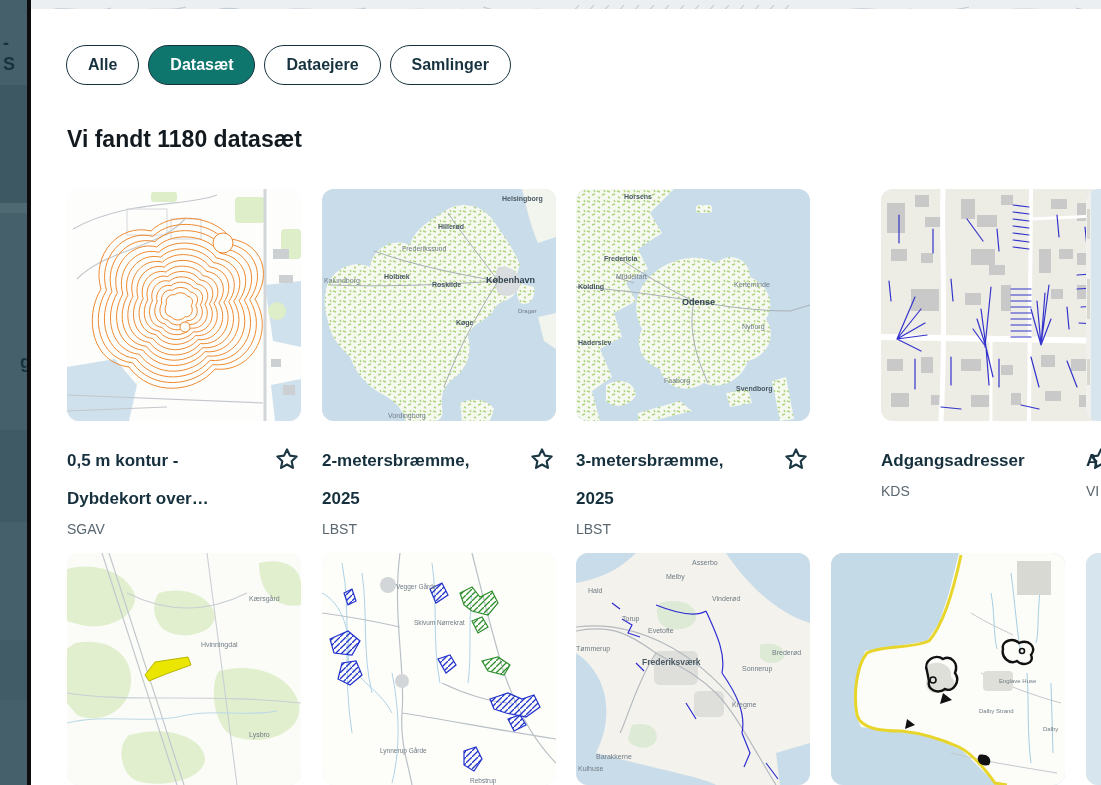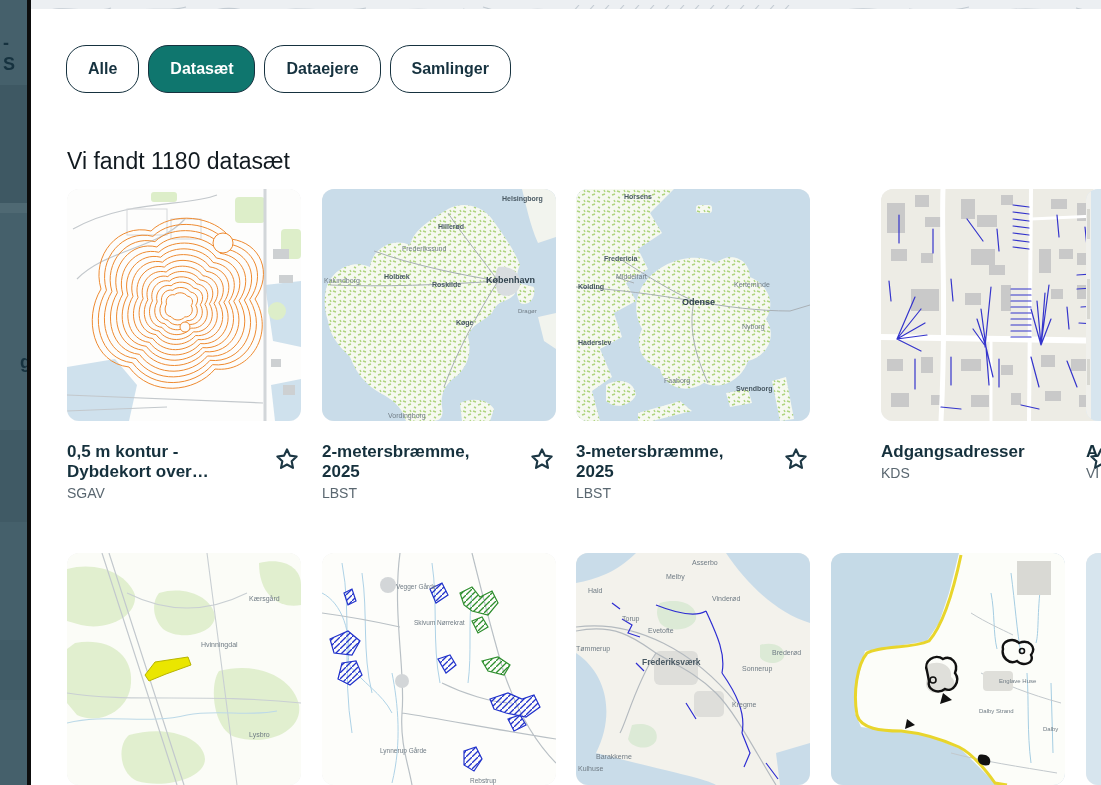--- a/index.html
+++ b/index.html
@@ -13,32 +13,32 @@
   .bd3{top:430px;height:92px;background:rgba(8,24,32,.08);}
   .bd4{top:640px;height:60px;background:rgba(8,24,32,.05);}
   .frag{position:absolute;font-weight:bold;font-size:18px;color:#16323f;letter-spacing:.5px;}
   .frag1{top:33px;left:3px;}
   .frag2{top:352px;left:0px;padding-left:20px;}
   .divider{position:absolute;left:27px;top:0;width:4px;height:785px;background:#0d0d0d;}
   .panel{position:absolute;left:31px;top:0;width:1070px;height:785px;background:#fff;}
   .banner{position:absolute;left:31px;top:0;width:1070px;height:9px;background:#eceff2;overflow:hidden;}
   
   .chips{position:absolute;left:66px;top:45px;display:flex;gap:9px;}
-  .chip{height:48px;box-sizing:border-box;border-radius:20px;border:1.6px solid #16323f;
+  .chip{height:40px;box-sizing:border-box;border-radius:20px;border:1.6px solid #16323f;
         display:flex;align-items:center;padding:0 21px;font-weight:bold;font-size:16px;
         color:#16323f;background:#fff;cursor:pointer;font-family:inherit;}
   .chip.active{background:#0f766e;color:#fff;}
-  .heading{position:absolute;left:67px;top:126px;font-size:23px;font-weight:normal;color:#121a20;margin-top:22px;}
+  .heading{position:absolute;left:67px;top:126px;font-size:23px;font-weight:bold;color:#121a20;}
   
   .card{position:absolute;width:234px;}
   .thumb{width:234px;height:232px;border-radius:12px;overflow:hidden;background:#eee;}
   .thumb svg{display:block;}
   .meta{margin-top:21px;display:flex;justify-content:space-between;align-items:flex-start;}
   .texts{width:172px;}
-  .title{font-size:17px;font-weight:bold;color:#16313d;line-height:20px;}
+  .title{font-size:17px;font-weight:bold;color:#16313d;line-height:38px;}
   .owner{font-size:14px;color:#5a6770;margin-top:3px;}
   .star-btn{width:28px;height:28px;margin-top:4px;background:none;border:none;padding:0;cursor:pointer;}
   text{font-family:"Liberation Sans",sans-serif;}
   .lbl{fill:#707c85;font-size:7px;}
   .lblb{fill:#4a5a64;font-size:7px;font-weight:bold;}
   .city{fill:#31434e;font-size:9px;font-weight:bold;}
 </style>
 </head>
 <body>
 

